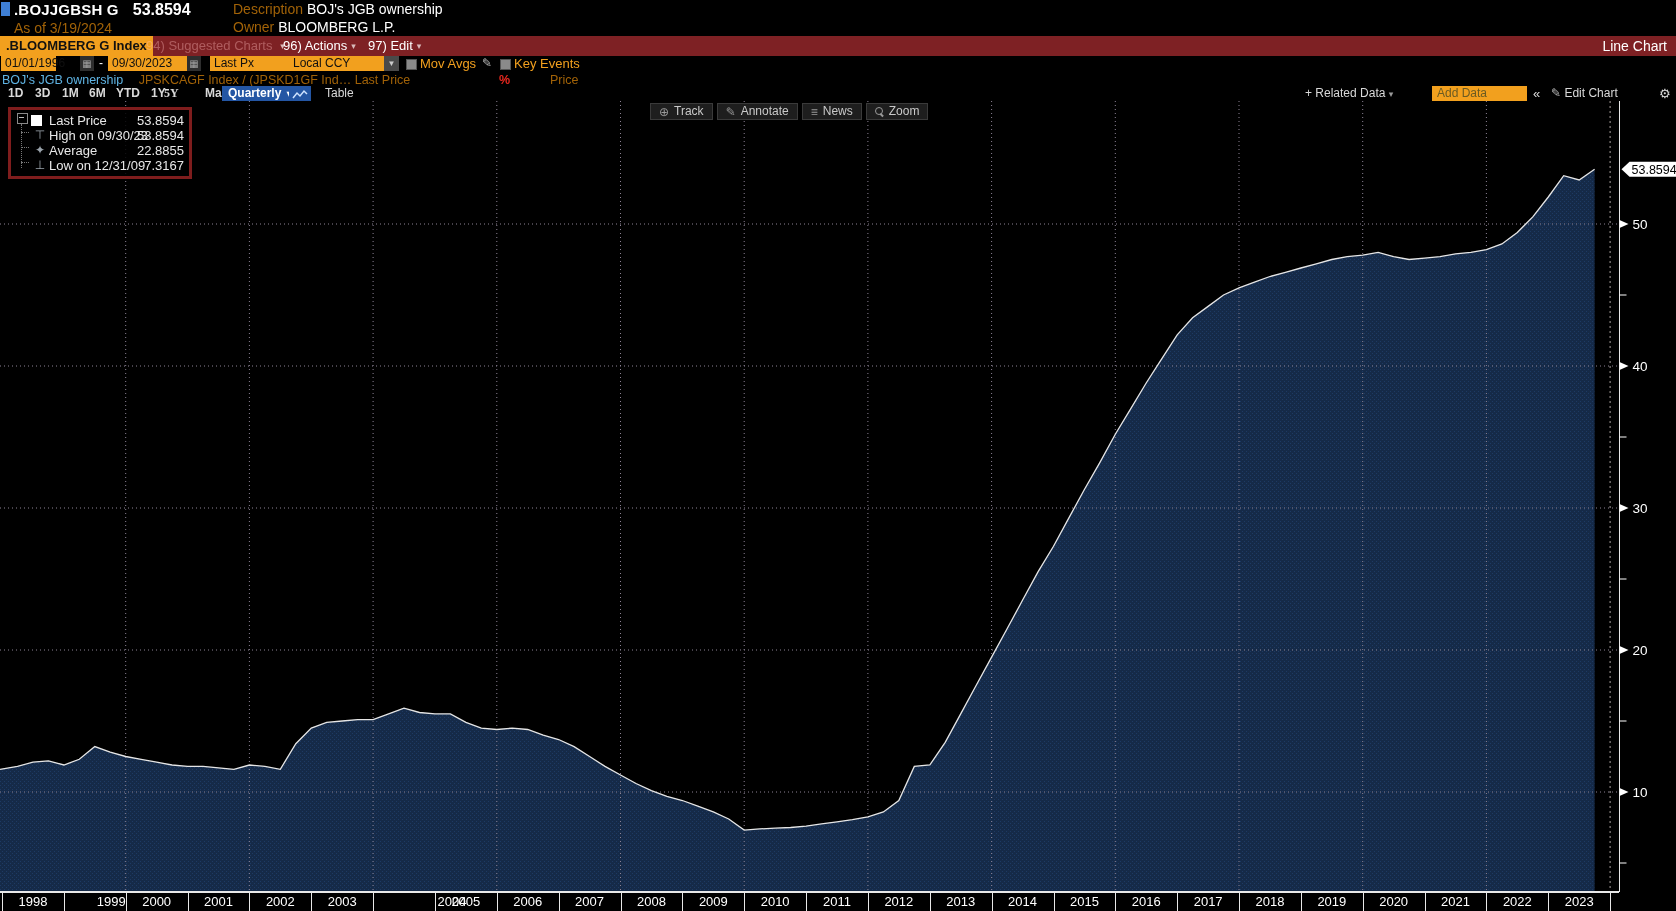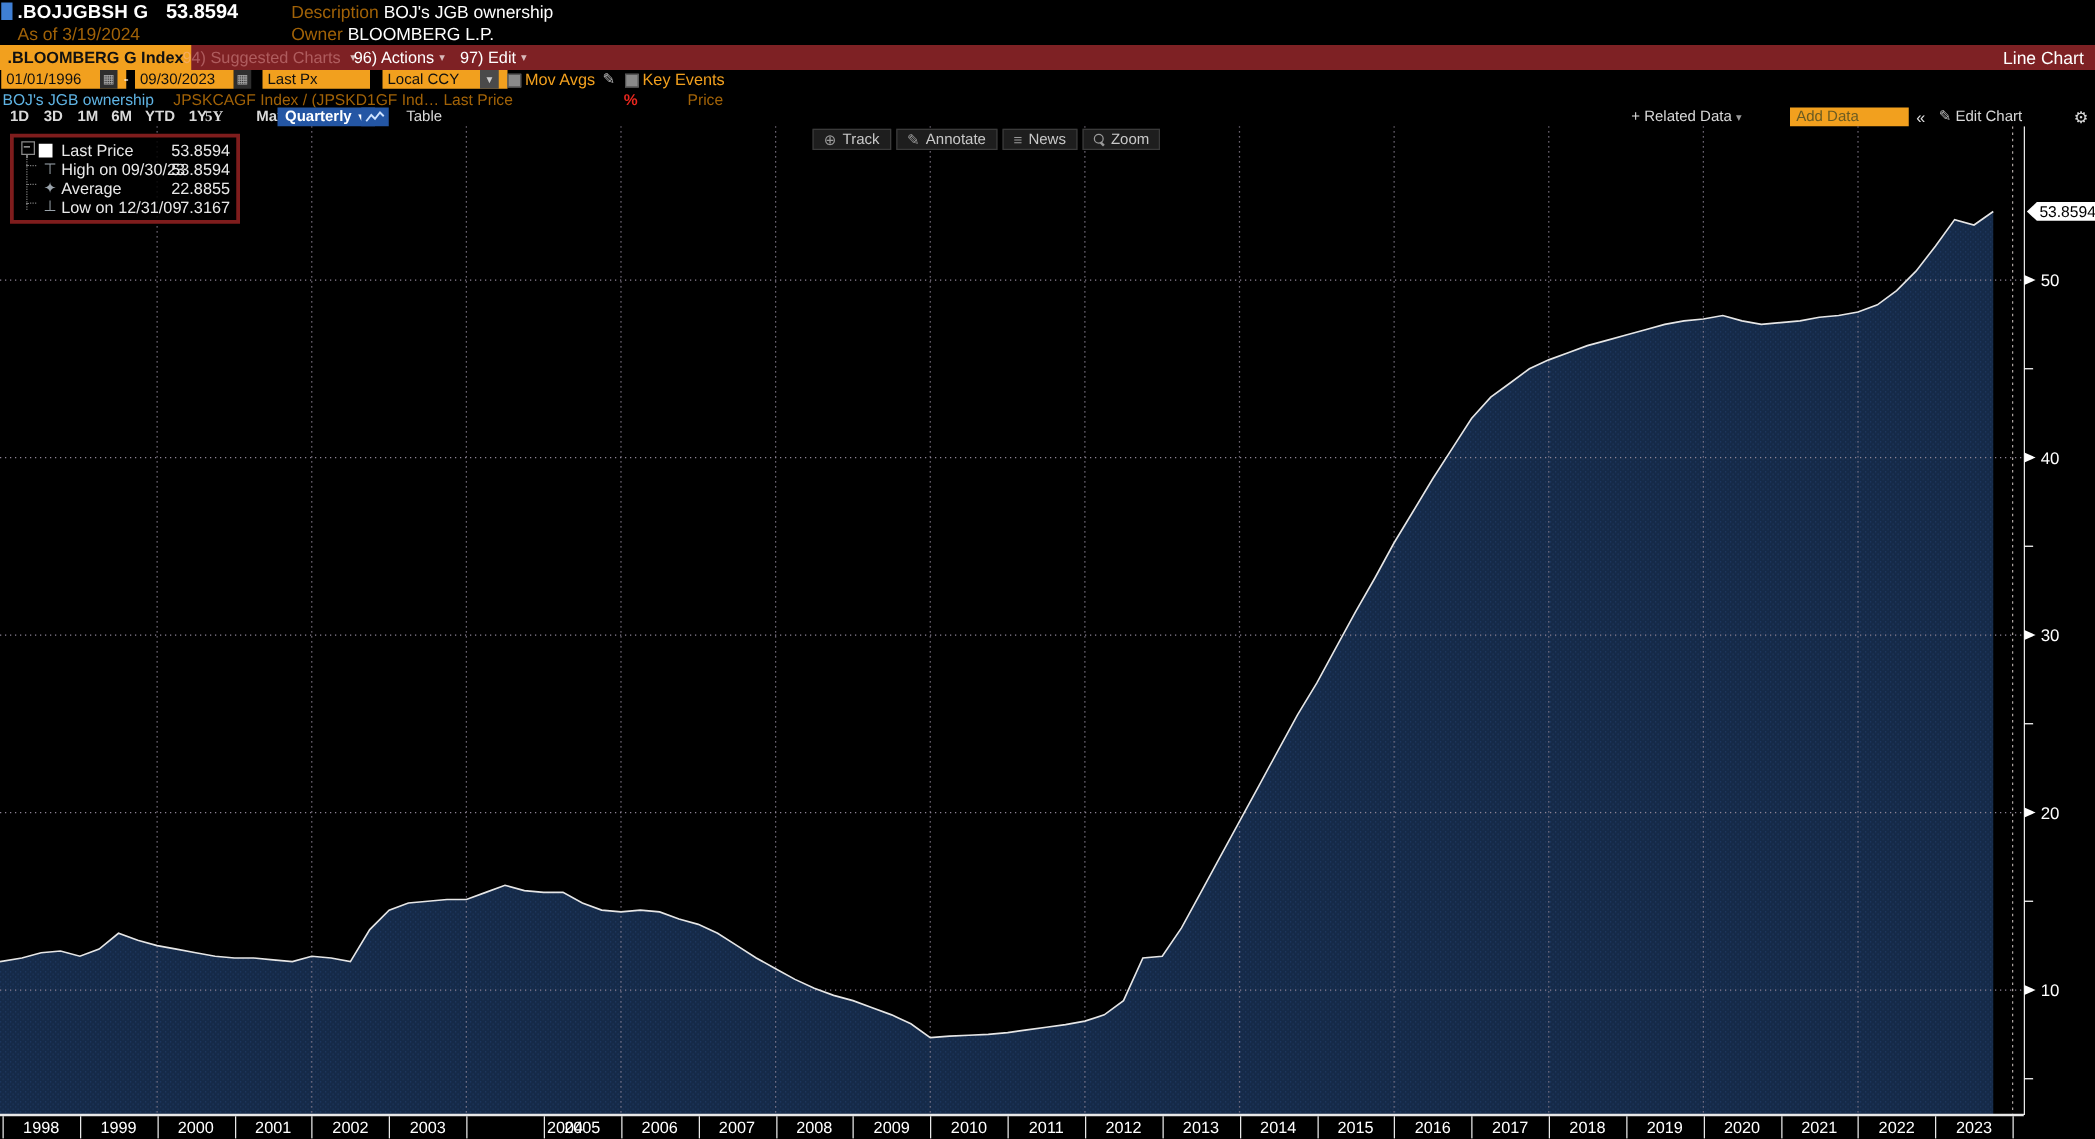--- a/index.html
+++ b/index.html
@@ -110,27 +110,27 @@
     <div class="menuitem" style="left:283px;">
       <span class="num">96)</span> <span class="num">Actions</span><span class="caret">▾</span>
     </div>
     <div class="menuitem" style="left:368px;">
       <span class="num">97)</span> <span class="num">Edit</span><span class="caret">▾</span>
     </div>
     <div id="linechart-lbl">Line Chart</div>
   </div>
 
   <div id="controls">
-    <div class="fld" style="left:1px;width:100px;">01/01/1996</div>
+    <div class="fld" style="left:1px;width:55px;">01/01/1996</div>
     <div class="calbox" style="left:80px;">▦</div>
     <div class="dash" style="left:99px;">-</div>
     <div class="fld" style="left:108px;width:79px;">09/30/2023</div>
     <div class="calbox" style="left:187px;">▦</div>
     <div class="fld" style="left:210px;width:86px;">Last Px</div>
-    <div class="fld" style="left:306px;width:100px;">Local CCY</div>
+    <div class="fld" style="left:289px;width:100px;">Local CCY</div>
     <div class="ddbox" style="left:384px;">▼</div>
     <div class="chk" style="left:406px;"></div>
     <div class="ctl-lbl" style="left:420px;">Mov Avgs</div>
     <div class="ctl-lbl pencil" style="left:482px;">✎</div>
     <div class="chk" style="left:500px;"></div>
     <div class="ctl-lbl" style="left:514px;">Key Events</div>
   </div>
 
   <div id="secrow">
     <span class="cyan">BOJ's JGB ownership</span>
@@ -297,21 +297,21 @@
         <div class="ydiv" style="left: 1115.3px;"></div>
         <div class="ydiv" style="left: 1177.2px;"></div>
         <div class="ydiv" style="left: 1239px;"></div>
         <div class="ydiv" style="left: 1300.9px;"></div>
         <div class="ydiv" style="left: 1362.7px;"></div>
         <div class="ydiv" style="left: 1424.5px;"></div>
         <div class="ydiv" style="left: 1486.4px;"></div>
         <div class="ydiv" style="left: 1548.3px;"></div>
         <div class="ydiv" style="left: 1610.1px;"></div>
         <div class="ylab" style="left: 2px; width: 61.9px;">1998</div>
-        <div class="ylab" style="left: 63.9px; width: 61.9px;">1999</div>
+        <div class="ylab" style="left: 63.9px; width: 61.9px; text-align: right;">1999</div>
         <div class="ylab" style="left: 125.7px; width: 61.9px;">2000</div>
         <div class="ylab" style="left: 187.6px; width: 61.9px;">2001</div>
         <div class="ylab" style="left: 249.4px; width: 61.9px;">2002</div>
         <div class="ylab" style="left: 311.3px; width: 61.9px;">2003</div>
         <div class="ylab" style="left: 373.1px; width: 61.9px; padding-left: 48px;">2004</div>
         <div class="ylab" style="left: 434.9px; width: 61.9px;">2005</div>
         <div class="ylab" style="left: 496.8px; width: 61.9px;">2006</div>
         <div class="ylab" style="left: 558.6px; width: 61.9px;">2007</div>
         <div class="ylab" style="left: 620.5px; width: 61.9px;">2008</div>
         <div class="ylab" style="left: 682.4px; width: 61.9px;">2009</div>

